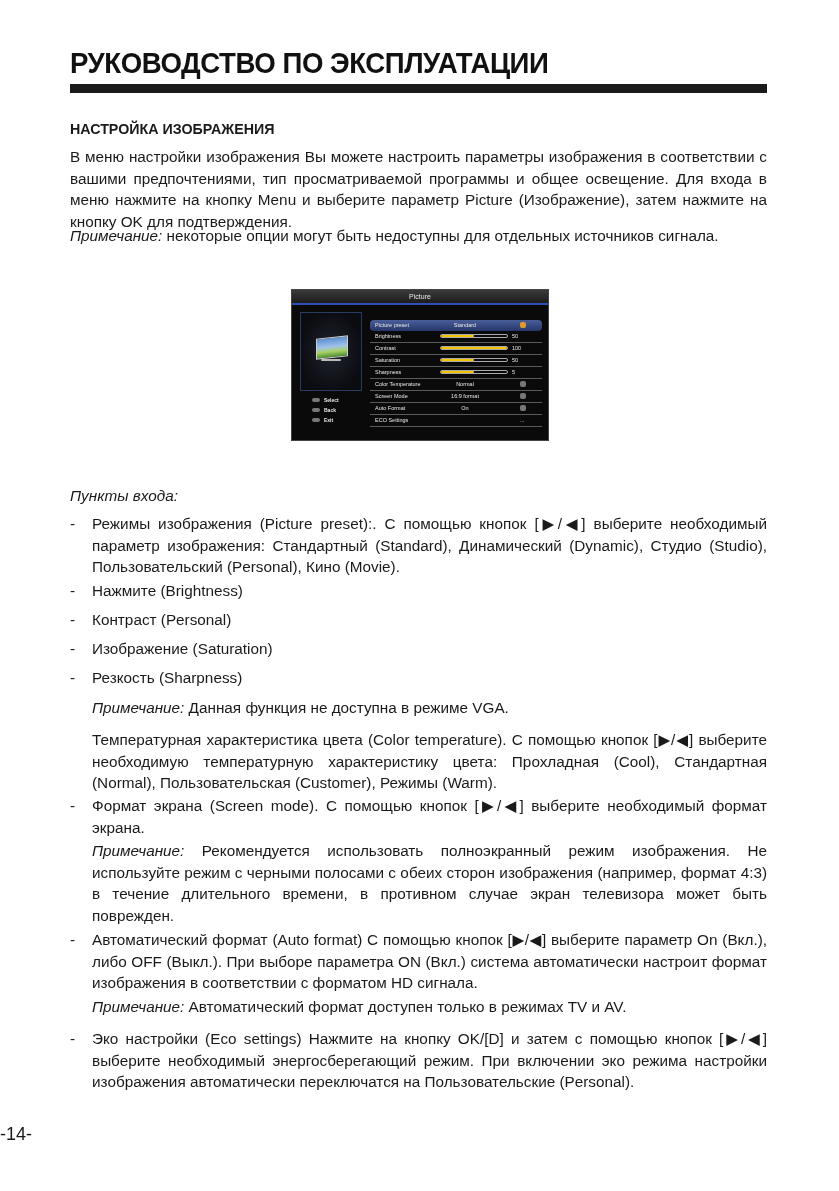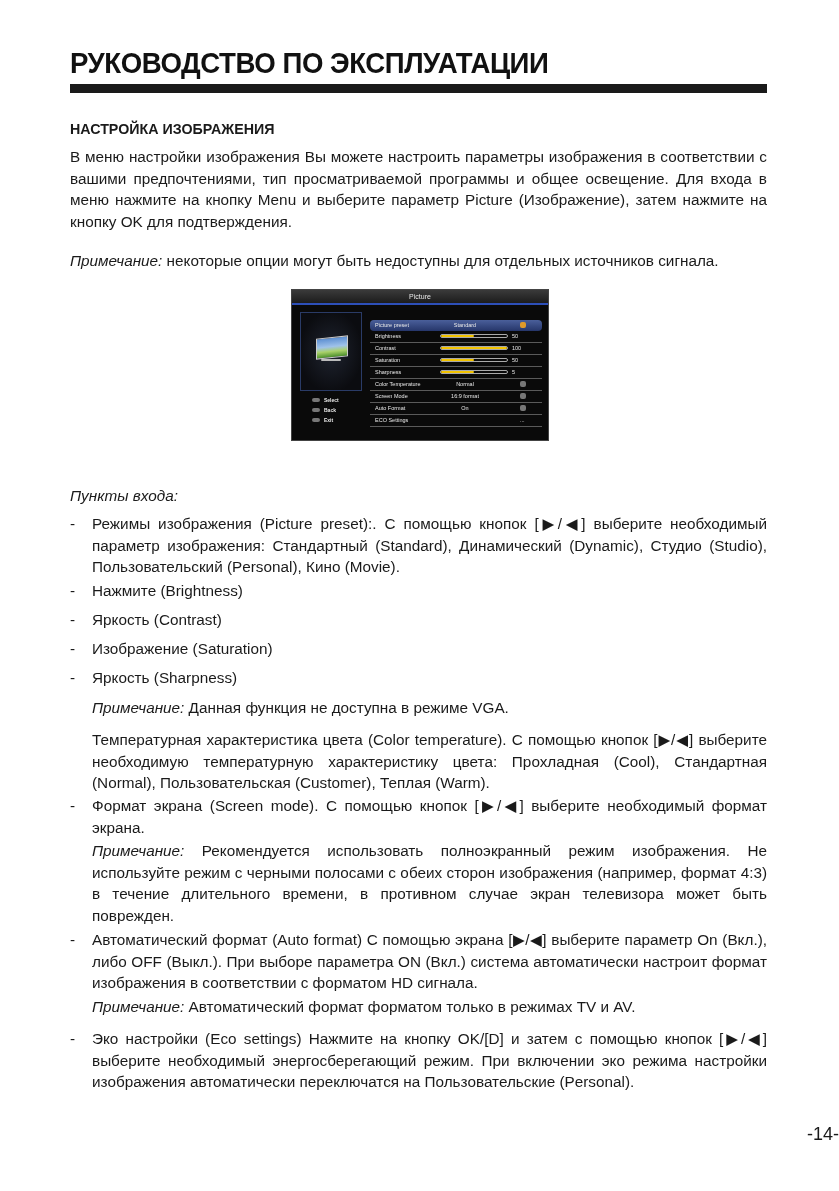--- a/index.html
+++ b/index.html
@@ -11,21 +11,21 @@
   .section-heading { position: absolute; left: 70px; top: 120px; font-size: 15px; font-weight: bold;
                      transform: scaleX(0.95); transform-origin: left; }
   .para { position: absolute; left: 70px; width: 697px; font-size: 15.3px; line-height: 21.5px;
           text-align: justify; }
   .para i { font-style: italic; }
   .li { position: absolute; left: 70px; width: 697px; font-size: 15.3px; line-height: 21.5px; }
   .li .dash { position: absolute; left: 0; top: 0; }
   .li .txt { margin-left: 22px; display: block; text-align: justify; }
   .indent { position: absolute; left: 92px; width: 675px; font-size: 15.3px; line-height: 21.5px;
             text-align: justify; }
-  .page-num { position: absolute; left: 0; width: 839px; top: 1124px; text-align: right; font-size: 18px; }
+  .page-num { position: absolute; left: 0; width: 839px; top: 1124px; text-align: left; font-size: 18px; }
 
   
   .tv { position: absolute; left: 291px; top: 289px; width: 256px; height: 150px; background: #0a0a0a;
         border: 1px solid #444; font-family: "Liberation Sans", sans-serif; color: #e8e8e8; overflow: hidden; }
   .tv-header { position: absolute; left: 0; top: 0; width: 100%; height: 13px;
                background: linear-gradient(#3a3a3a, #1c1c1c); text-align: center; font-size: 7px; line-height: 13px; }
   .tv-header-line { position: absolute; left: 0; top: 13px; width: 100%; height: 2px; background: #2d4fb8; }
   .tv-left { position: absolute; left: 8px; top: 22px; width: 60px; height: 77px; border: 1px solid #2a3b66;
              background: radial-gradient(ellipse at center, #1f2430 0%, #0b0c10 75%); }
   .tv-screen { position: absolute; left: 15px; top: 24px; width: 30px; height: 19px;
@@ -49,21 +49,21 @@
   .tv-row .dots { position: absolute; left: 150px; }
 </style>
 </head>
 <body>
 
 <div class="page-title">РУКОВОДСТВО ПО ЭКСПЛУАТАЦИИ</div>
 <div class="title-bar"></div>
 <div class="section-heading">НАСТРОЙКА ИЗОБРАЖЕНИЯ</div>
 
 <div class="para" style="top:146px">В меню настройки изображения Вы можете настроить параметры изображения в соответствии с вашими предпочтениями, тип просматриваемой программы и общее освещение. Для входа в меню нажмите на кнопку Menu и выберите параметр Picture (Изображение), затем нажмите на кнопку OK для подтверждения.</div>
-<div class="para" style="top:250px">
+<div class="para" style="top:225px">
   <i>Примечание:</i><span> некоторые опции могут быть недоступны для отдельных источников сигнала.</span>
 </div>
 
 <div class="tv">
   <div class="tv-header">Picture</div>
   <div class="tv-header-line"></div>
   <div class="tv-left">
     <div class="tv-screen"></div>
     <div class="tv-stand"></div>
   </div>
@@ -142,46 +142,46 @@
 <div class="li" style="top:513px">
     <span class="dash">-</span>
     <span class="txt">Режимы изображения (Picture preset):. С помощью кнопок [▶/◀] выберите необходимый параметр изображения: Стандартный (Standard),  Динамический (Dynamic), Студио (Studio), Пользовательский (Personal), Кино (Movie).</span>
   </div>
 <div class="li" style="top:580px">
     <span class="dash">-</span>
     <span class="txt">Нажмите (Brightness)</span>
   </div>
 <div class="li" style="top:609px">
     <span class="dash">-</span>
-    <span class="txt">Яркость (Contrast)</span>
+    <span class="txt">Контраст (Personal)</span>
   </div>
 <div class="li" style="top:638px">
     <span class="dash">-</span>
     <span class="txt">Изображение (Saturation)</span>
   </div>
 <div class="li" style="top:667px">
     <span class="dash">-</span>
-    <span class="txt">Яркость (Sharpness)</span>
+    <span class="txt">Резкость (Sharpness)</span>
   </div>
 
 <div class="indent" style="top:697px"><i>Примечание:</i><span> Данная функция не доступна в режиме VGA.</span></div>
-<div class="indent" style="top:729px">Температурная характеристика цвета (Color temperature). С помощью кнопок [▶/◀] выберите необходимую температурную характеристику цвета: Прохладная (Cool), Стандартная (Normal), Пользовательская (Customer), Теплая (Warm).</div>
+<div class="indent" style="top:729px">Температурная характеристика цвета (Color temperature). С помощью кнопок [▶/◀] выберите необходимую температурную характеристику цвета: Прохладная (Cool), Стандартная (Normal), Пользовательская (Customer), Режимы (Warm).</div>
 
 <div class="li" style="top:795px">
     <span class="dash">-</span>
     <span class="txt">Формат экрана (Screen mode). С помощью кнопок [▶/◀] выберите необходимый формат экрана.</span>
   </div>
 
 <div class="indent" style="top:840px"><i>Примечание:</i><span> Рекомендуется использовать полноэкранный  режим изображения. Не используйте режим с черными полосами с обеих сторон изображения (например, формат 4:3) в течение длительного времени, в противном случае экран телевизора может быть поврежден.</span></div>
 
 <div class="li" style="top:929px">
     <span class="dash">-</span>
-    <span class="txt">Автоматический формат (Auto format) С помощью экрана [▶/◀] выберите параметр On (Вкл.), либо OFF (Выкл.). При выборе параметра ON (Вкл.) система автоматически настроит формат изображения в соответствии с форматом HD сигнала.</span>
+    <span class="txt">Автоматический формат (Auto format) С помощью кнопок [▶/◀] выберите параметр On (Вкл.), либо OFF (Выкл.). При выборе параметра ON (Вкл.) система автоматически настроит формат изображения в соответствии с форматом HD сигнала.</span>
   </div>
 
-<div class="indent" style="top:996px"><i>Примечание:</i><span> Автоматический формат форматом только в режимах TV и AV.</span></div>
+<div class="indent" style="top:996px"><i>Примечание:</i><span> Автоматический формат доступен только в режимах TV и AV.</span></div>
 
 <div class="li" style="top:1028px">
     <span class="dash">-</span>
     <span class="txt">Эко настройки (Eco settings) Нажмите на кнопку OK/[D] и затем с помощью кнопок [▶/◀] выберите необходимый энергосберегающий режим. При включении эко режима настройки изображения автоматически переключатся на Пользовательские (Personal).</span>
   </div>
 
 <div class="page-num">-14-</div>
 
 </body></html>

